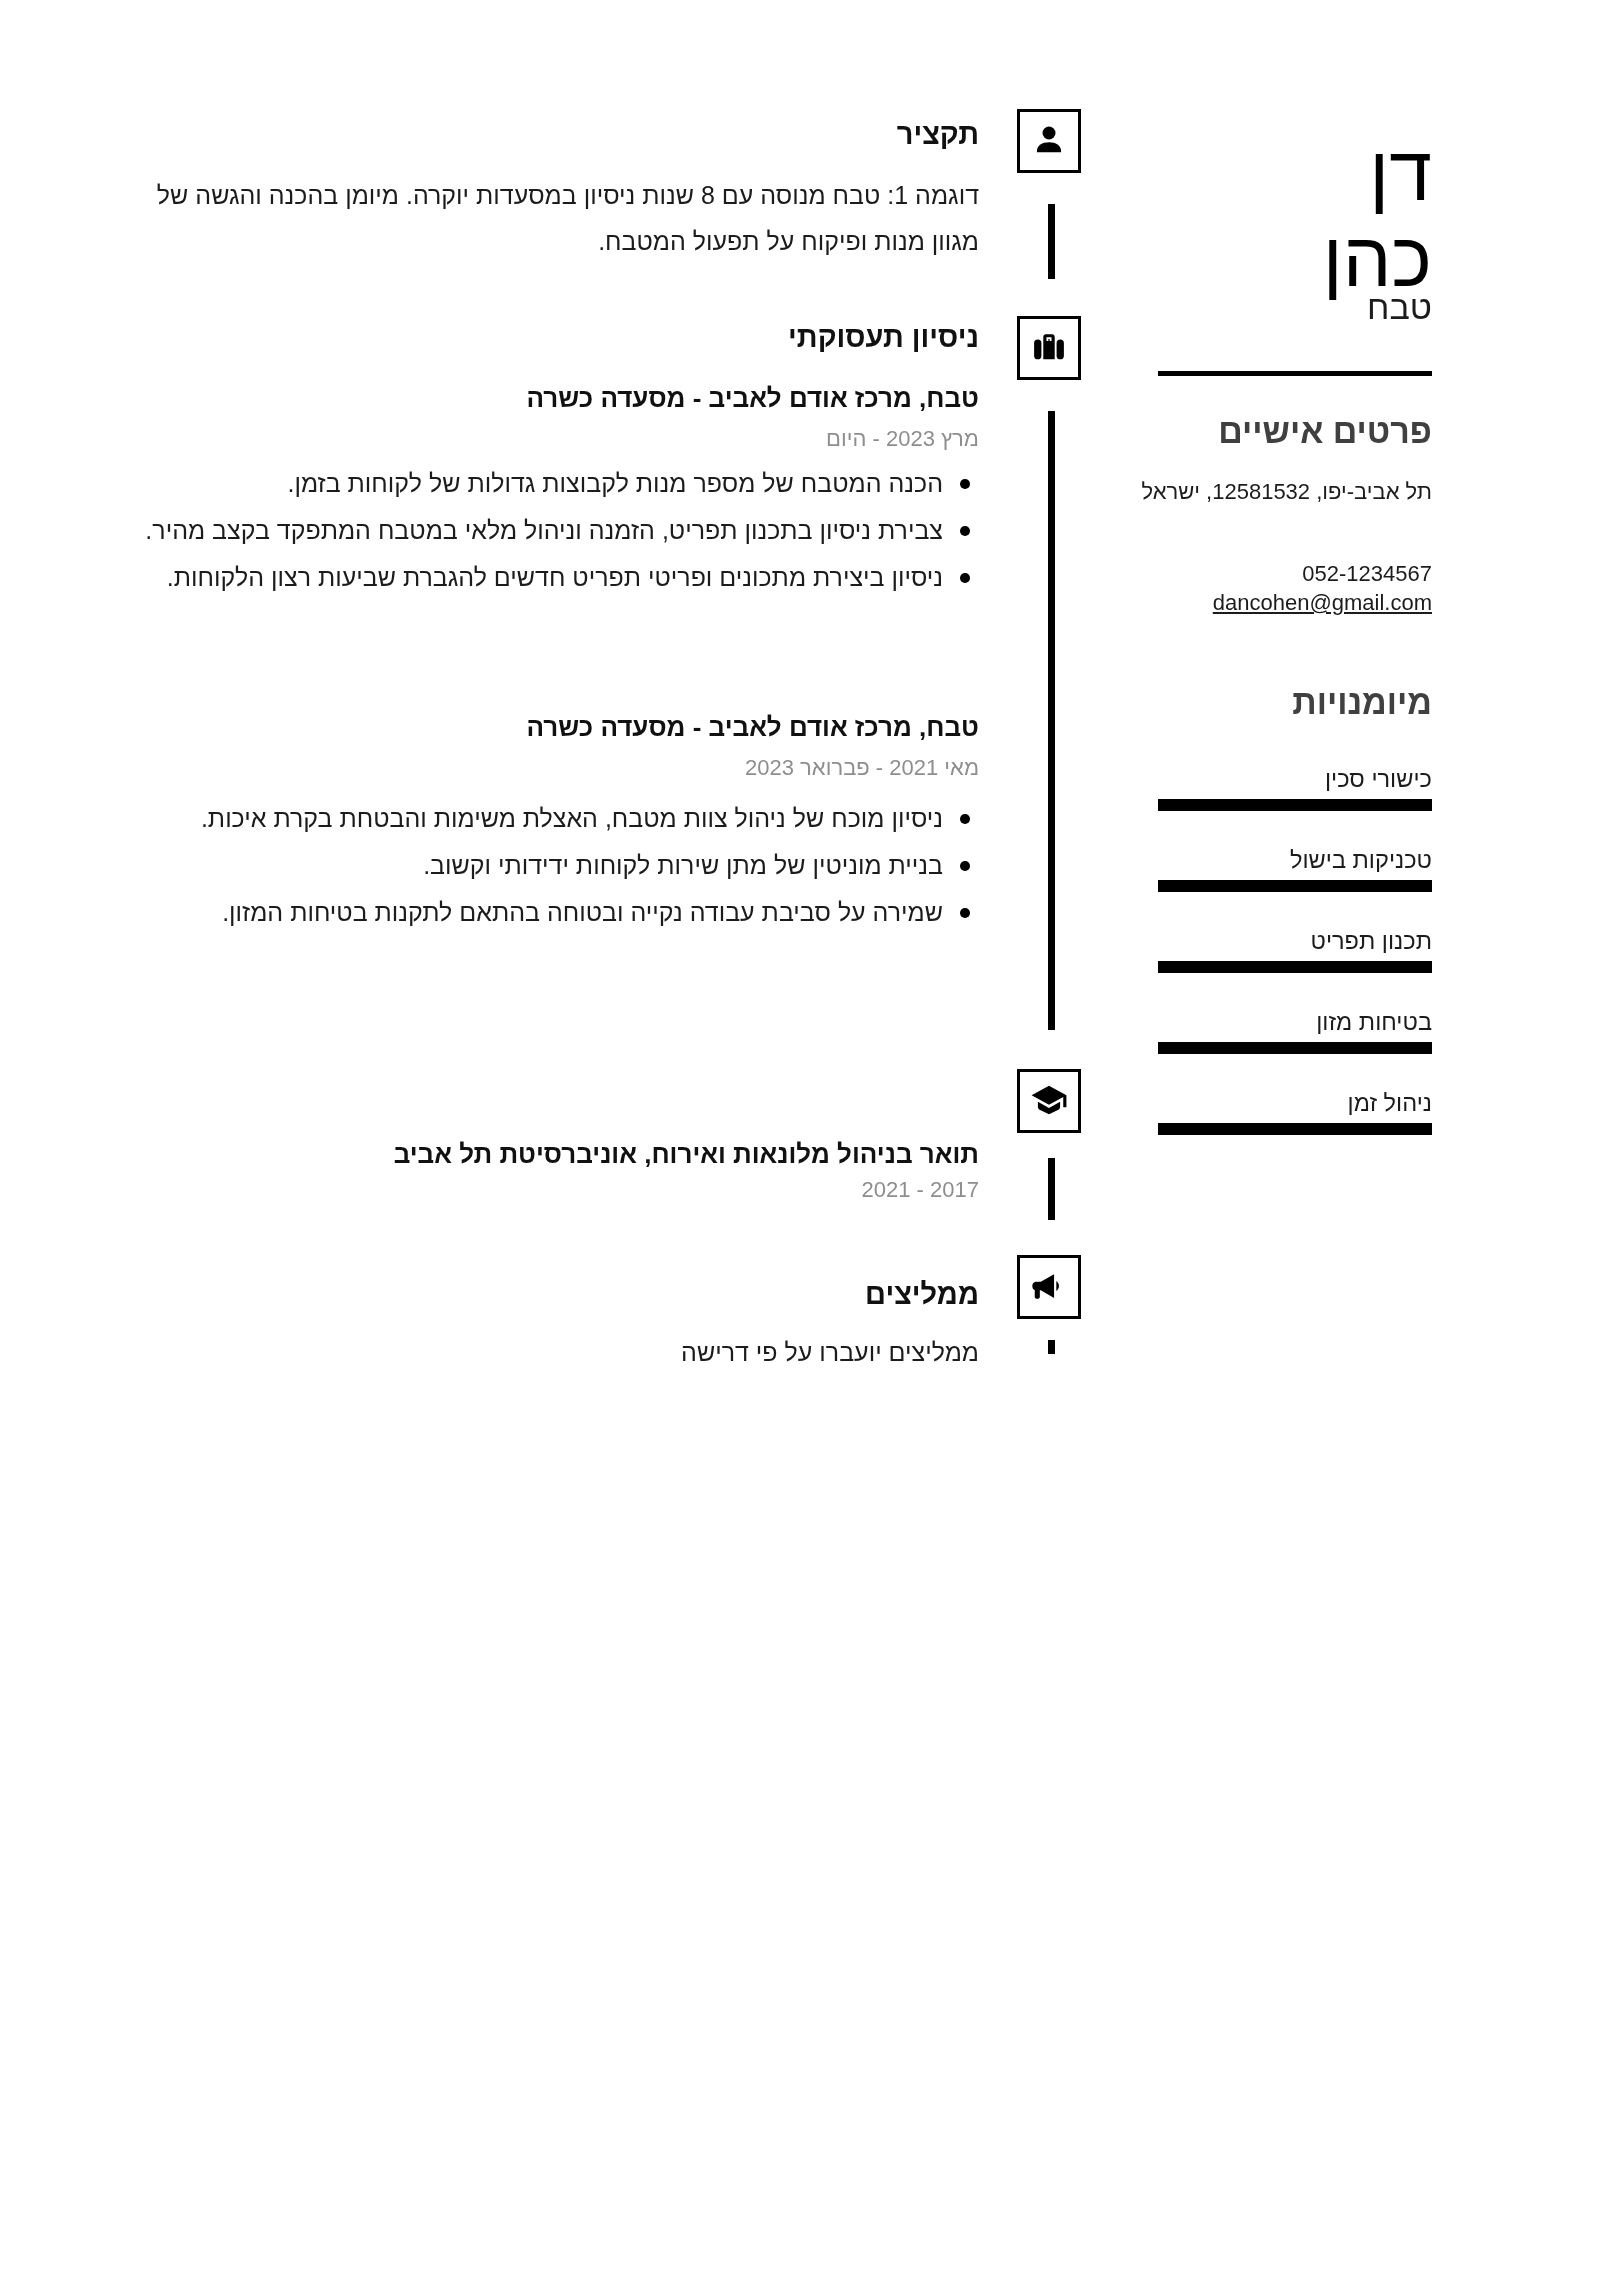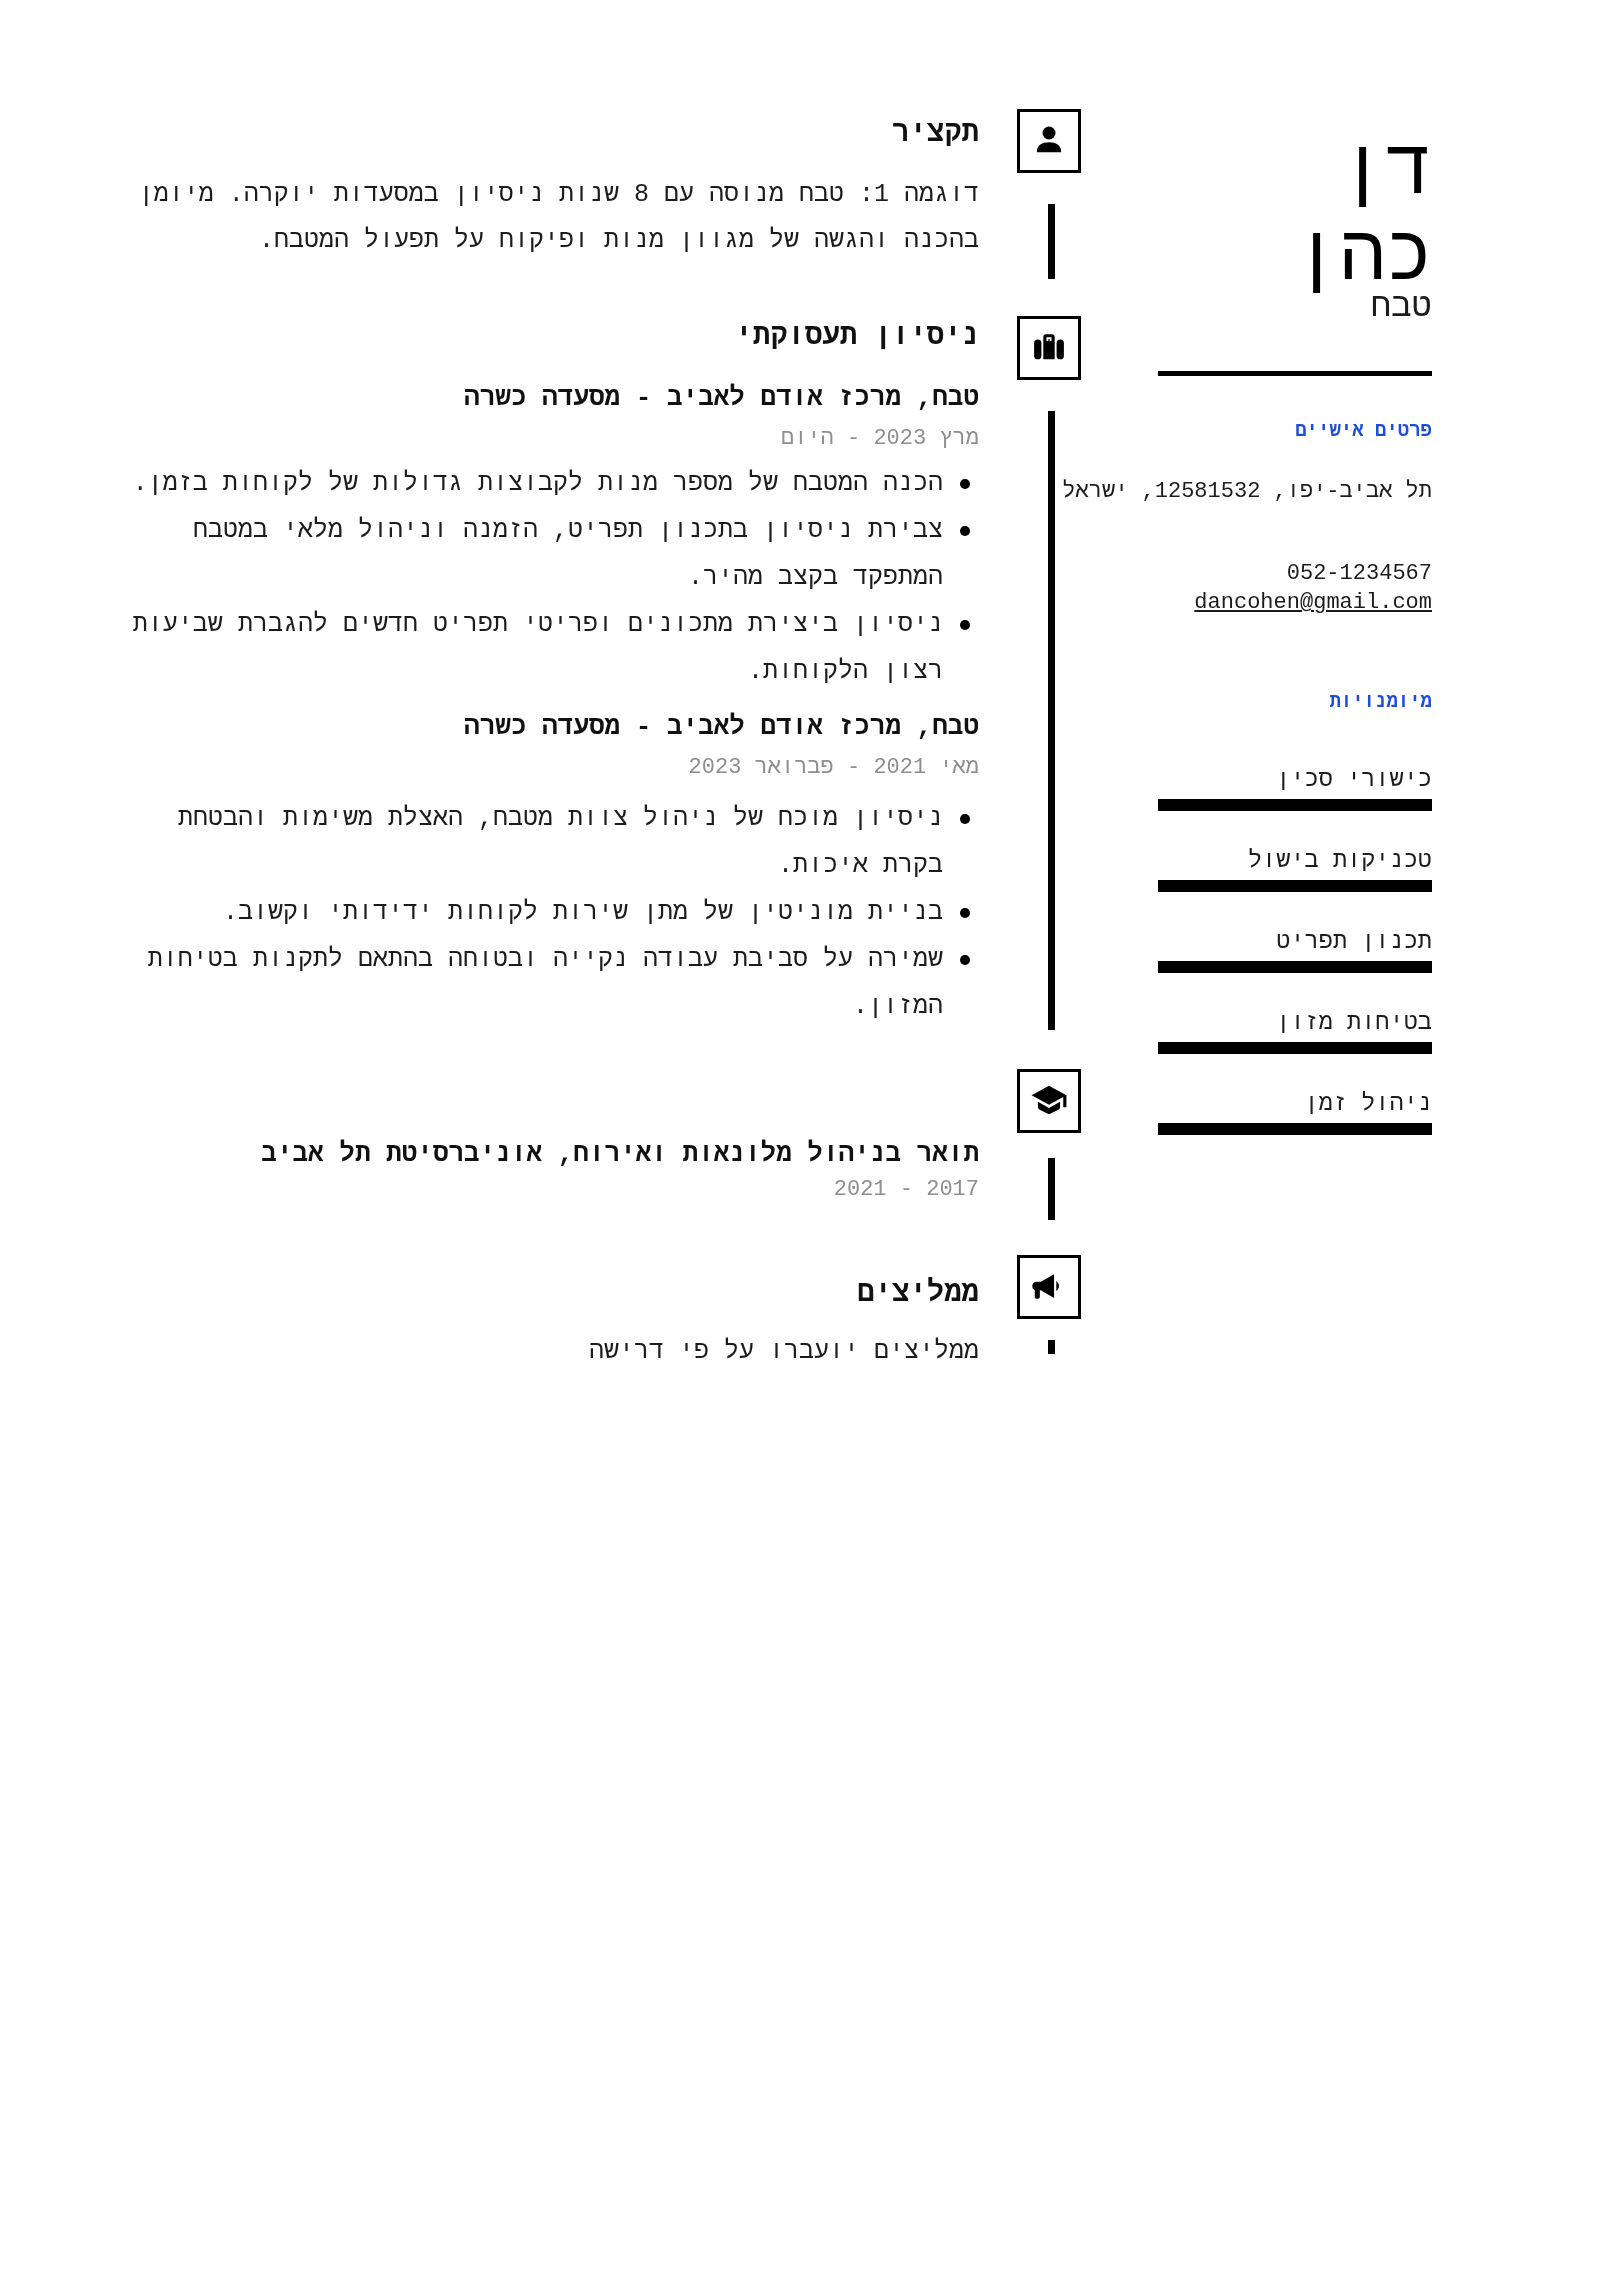--- a/index.html
+++ b/index.html
@@ -1,21 +1,21 @@
 <!DOCTYPE html>
 <html dir="rtl" lang="he" style="font-size:10.5px"><head>
 <meta charset="utf-8">
 <style>
   html,body{margin:0;padding:0;background:#ffffff;}
   .page{
     position:relative;
     width:1623px;height:2235px;
     background:#fff;
     direction:rtl;
-    font-family:Liberation Mono, monospace;
+    font-family:Liberation Sans, sans-serif;
     color:#1c1c1c;
     overflow:hidden;
   }
   
   .rail-box{
     position:absolute;left:1017px;width:64px;height:64px;
     box-sizing:border-box;border:3.9px solid #000;background:#fff;
     display:flex;align-items:center;justify-content:center;
   }
   .rail-box svg{width:38px;height:38px;fill:#000;}
@@ -31,21 +31,21 @@
   ul.blist li::before{
     content:"";position:absolute;right:9.2px;top:19px;
     width:9.8px;height:9.8px;border-radius:50%;background:#000;
   }
   
   .side{position:absolute;left:1158px;top:0;width:274px;text-align:right;}
   .side-item{position:absolute;right:0;width:274px;}
   .name{font-size:77px;line-height:86px;color:#000;font-weight:400;margin-top:44px;}
   .role{font-size:34px;line-height:39px;color:#1c1c1c;}
   .divider{height:4.6px;background:#000;width:274px;}
-  .side-h{font-size:19px;font-weight:bold;line-height:33px;color:#1d4ed8;}
+  .side-h{font-size:34px;font-weight:bold;line-height:33px;color:#404040;}
   .contact-line{font-size:22px;line-height:29px;color:#1c1c1c;white-space:nowrap;}
   .email a{color:#1c1c1c;text-decoration:underline;}
   .skill{height:81px;}
   .skill-label{font-size:23.6px;line-height:29px;color:#1c1c1c;}
   .skill-bar{margin-top:5.2px;height:11.8px;width:100%;background:#000;}
 </style>
 </head>
 <body>
 
 <div class="page">

